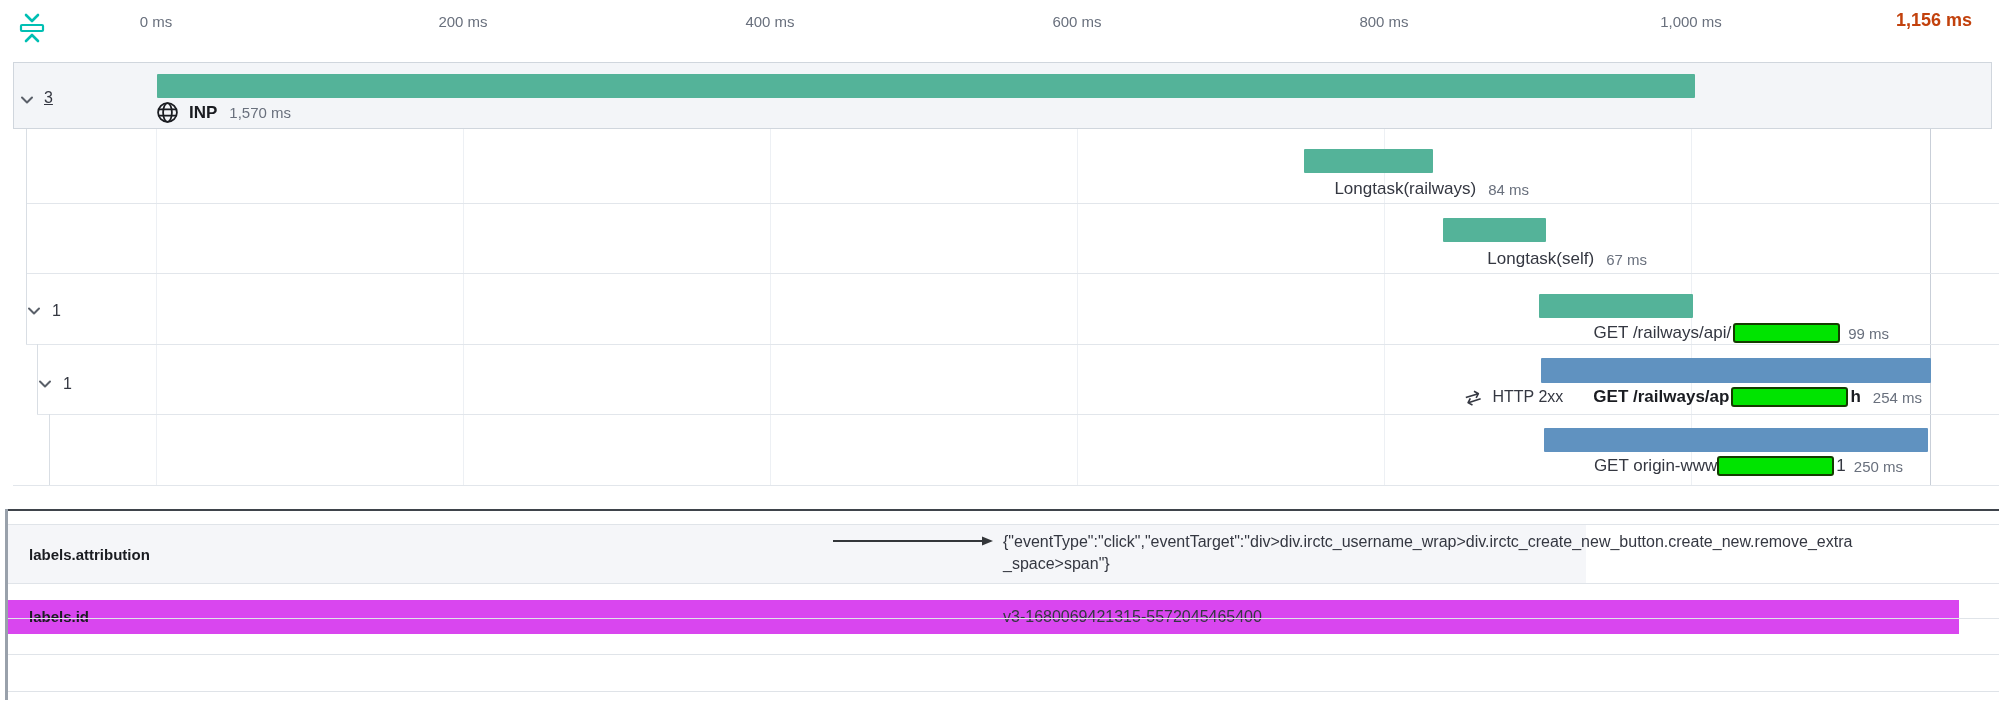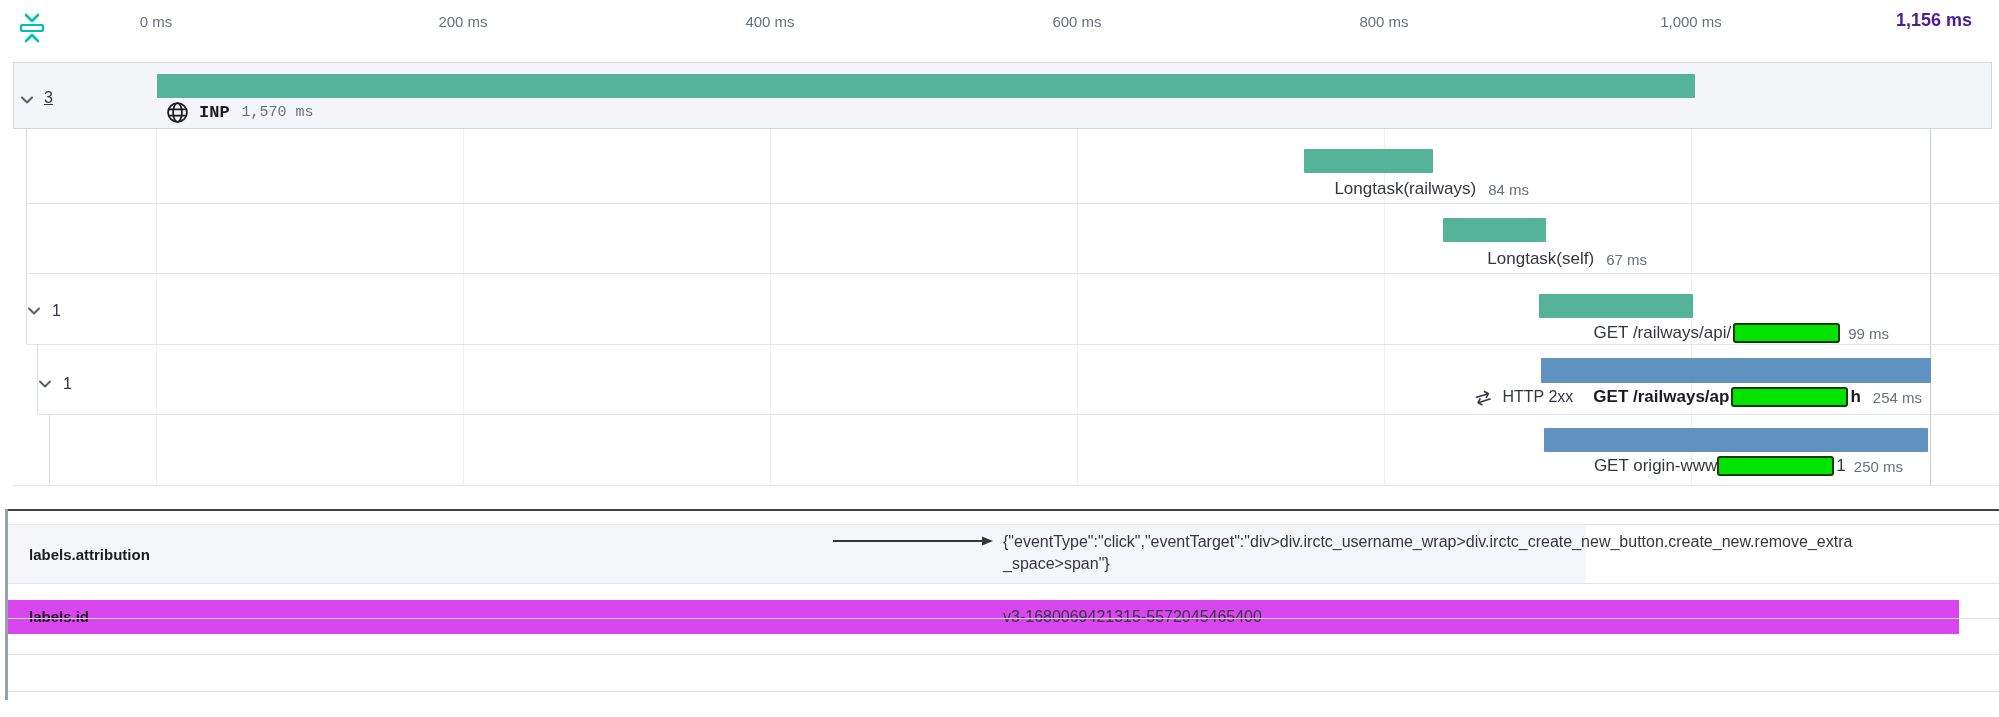--- a/index.html
+++ b/index.html
@@ -1,20 +1,20 @@
 <!DOCTYPE html>
 <html><head>
 <meta charset="utf-8">
 <style>
   html,body{margin:0;padding:0;background:#fff;}
   body{font-family:"Liberation Sans","DejaVu Sans",sans-serif;color:#343741;}
   #canvas{position:relative;width:1999px;height:717px;background:#fff;overflow:hidden;}
   .abs{position:absolute;}
   .tick{font-size:15px;color:#69707d;transform:translateX(-50%);white-space:nowrap;}
-  .total{font-size:18px;font-weight:600;color:#4c1d95;white-space:nowrap;}
+  .total{font-size:18px;font-weight:600;color:#c2410c;white-space:nowrap;}
   .gridline{width:1px;background:#edf0f4;}
   .endline{width:1px;background:#c9cfd8;}
   .rowborder{height:1px;background:#e2e6eb;}
   .indent{width:1px;background:#d9dee4;}
   .bar{height:24px;border-radius:1px;}
   .bar.teal{background:#54b399;}
   .bar.blue{background:#6092c0;}
   .spanlabel{display:flex;align-items:center;white-space:nowrap;font-size:17px;color:#343741;}
   .dur{font-size:15px;color:#69707d;margin-left:12px;}
   .redact{display:inline-block;width:107px;height:20px;background:#00e400;border:2px solid #143c00;border-radius:3px;box-sizing:border-box;margin:0 2px;vertical-align:middle;}
@@ -65,21 +65,21 @@
   <div class="abs indent" style="left:26px;top:129px;height:215px;"></div>
   <div class="abs indent" style="left:37px;top:344px;height:70px;"></div>
   <div class="abs indent" style="left:49px;top:414px;height:71px;"></div>
 
   <div class="abs row1box" style="left:13px;top:62px;width:1979px;height:67px;">
     <svg class="abs" style="left:5px;top:29px;" width="16" height="16" viewBox="0 0 16 16">
       <polyline points="3,5.5 8,10.5 13,5.5" fill="none" stroke="#5a6069" stroke-width="2" stroke-linecap="round" stroke-linejoin="round"></polyline>
     </svg>
     <span class="abs gutter-num" style="left:30px;top:26px;text-decoration:underline;">3</span>
     <div class="abs bar teal" style="left:143px;top:11px;width:1538px;"></div>
-    <div class="abs spanlabel" style="left:152px;top:38px;font-family:Liberation Mono, monospace;">
+    <div class="abs spanlabel" style="left:142px;top:38px;">
       <svg width="23" height="23" viewBox="0 0 22 22" style="margin-right:10px;">
         <circle cx="11" cy="11" r="9" fill="none" stroke="#1a1c21" stroke-width="1.7"></circle>
         <ellipse cx="11" cy="11" rx="4.2" ry="9" fill="none" stroke="#1a1c21" stroke-width="1.7"></ellipse>
         <line x1="2.5" y1="8" x2="19.5" y2="8" stroke="#1a1c21" stroke-width="1.7"></line>
         <line x1="2.5" y1="14" x2="19.5" y2="14" stroke="#1a1c21" stroke-width="1.7"></line>
       </svg>
       <span style="font-weight:bold;color:#1a1c21;">INP</span>
       <span class="dur">1,570 ms</span>
     </div>
   </div>
@@ -108,21 +108,21 @@
   </div>
 
   <svg class="abs" style="left:37px;top:376px;" width="16" height="16" viewBox="0 0 16 16">
     <polyline points="3,5.5 8,10.5 13,5.5" fill="none" stroke="#5a6069" stroke-width="2" stroke-linecap="round" stroke-linejoin="round"></polyline>
   </svg>
   <span class="abs gutter-num" style="left:63px;top:375px;">1</span>
   <div class="abs bar blue" style="left:1541px;top:358px;width:390px;height:25px;"></div>
   <div class="abs spanlabel" style="right:77px;top:387px;">
     <span class="transfer" style="margin-right:12px;">⇄</span>
     <span class="badge">HTTP 2xx</span>
-    <span class="bold-url" style="margin-left:20px;">GET /railways/ap</span>
+    <span class="bold-url" style="margin-left:30px;">GET /railways/ap</span>
     <span class="redact" style="width:117px;"></span>
     <span class="bold-url">h</span>
     <span class="dur">254 ms</span>
   </div>
 
   <div class="abs bar blue" style="left:1544px;top:428px;width:384px;"></div>
   <div class="abs spanlabel" style="right:96px;top:456px;">
     <span>GET origin-www</span>
     <span class="redact" style="width:117px;margin-left:0;"></span>
     <span>1</span>

